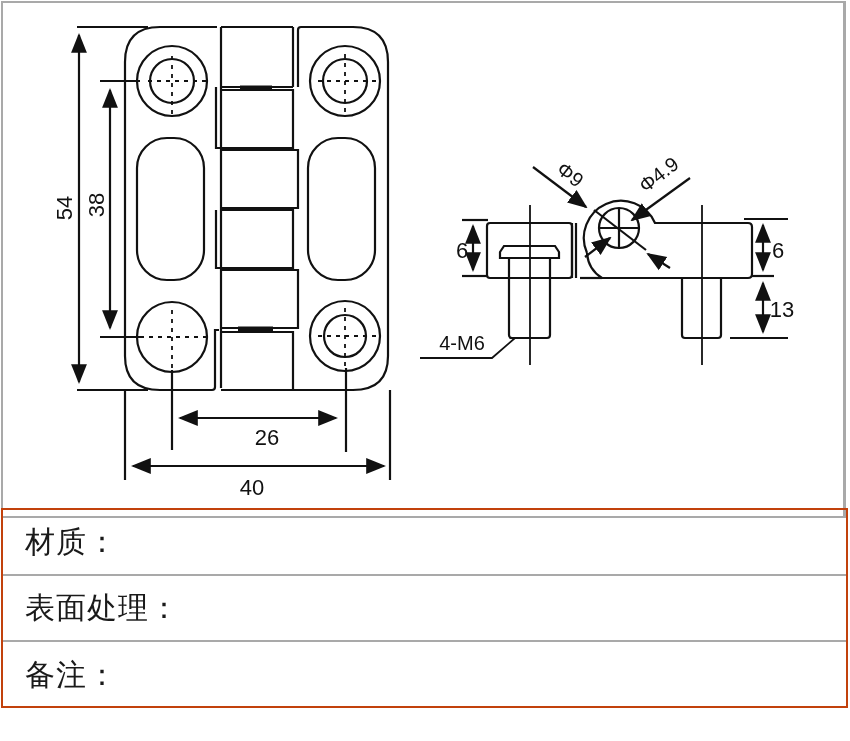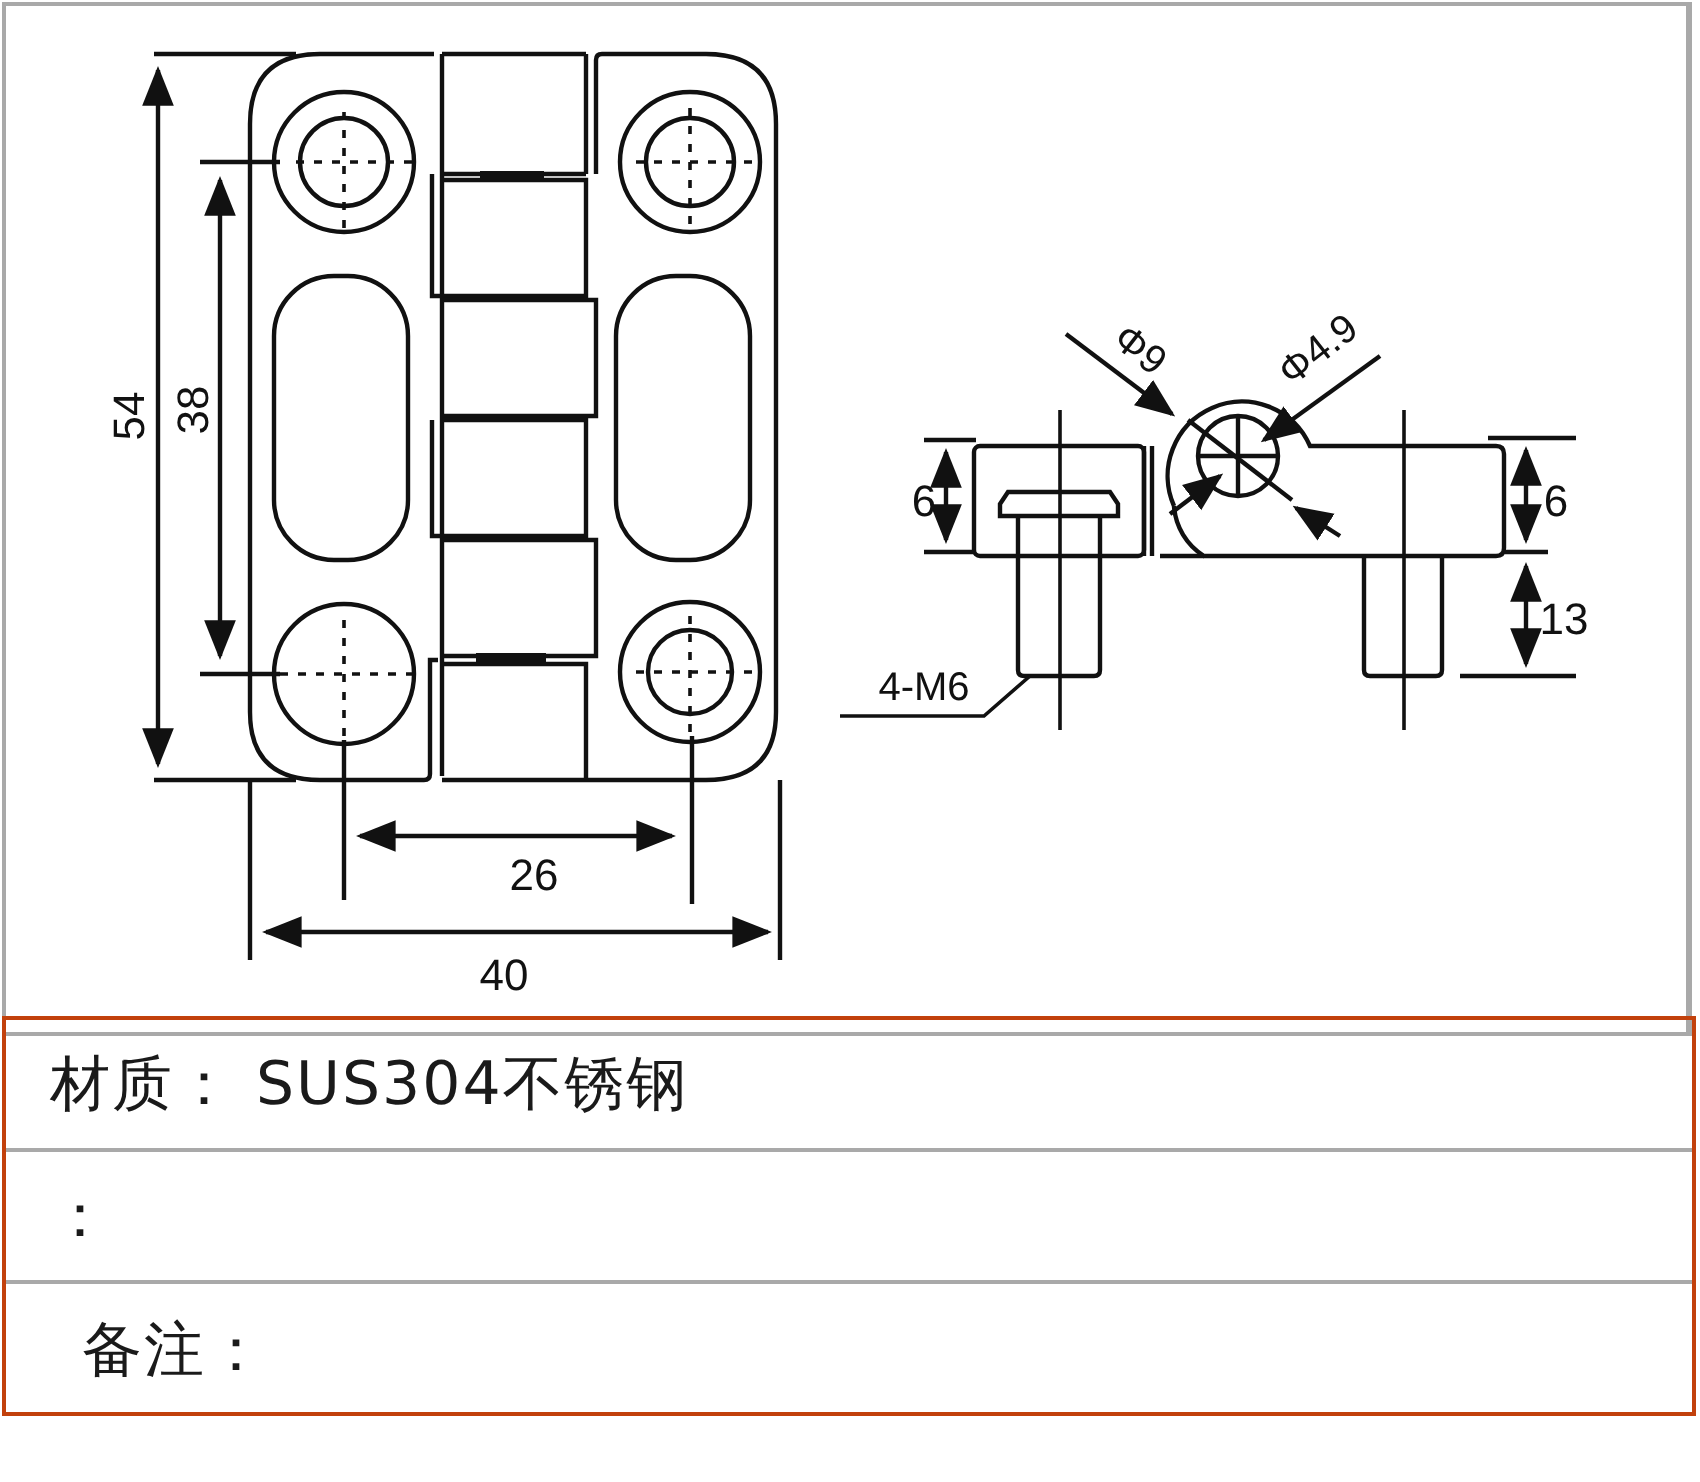--- a/index.html
+++ b/index.html
@@ -6,21 +6,21 @@
   body { width: 850px; height: 741px; position: relative; overflow: hidden;
          font-family: "Liberation Sans", "DejaVu Sans", sans-serif; }
   .drawing-frame { position: absolute; left: 1px; top: 1px; width: 845px; height: 517px;
                    border: 2px solid #a9a9a9; border-right-width: 3px; box-sizing: border-box; background:#fff; }
   .drawing-frame svg { position: absolute; left: -3px; top: -3px; }
   .spec-table { position: absolute; left: 1px; top: 508px; width: 847px; height: 200px;
                 border: 2px solid #c2410c; box-sizing: border-box; }
   .spec-row { height: 66px; box-sizing: border-box; border-bottom: 2px solid #a9a9a9;
               display: flex; align-items: center; padding-left: 22px;
               font-family: "DejaVu Sans", sans-serif; font-size: 30px; color: #1a1a1a; letter-spacing: 1px; }
-  .spec-row:last-child { border-bottom: none; margin-left: 16px; }
+  .spec-row:last-child { border-bottom: none; }
   .spec-label { }
   .spec-sep { margin-right: 10px; }
   svg text { font-family: "Liberation Sans", "DejaVu Sans", sans-serif; fill: #111; }
 </style>
 </head>
 <body>
 
 <div class="drawing-frame">
 <svg width="850" height="520" viewBox="0 0 850 520">
   <defs>
@@ -147,22 +147,22 @@
   <text x="778" y="258" font-size="22" text-anchor="middle">6</text>
   <text x="782" y="317" font-size="22" text-anchor="middle">13</text>
   <text x="462" y="350" font-size="20" text-anchor="middle">4-M6</text>
 </svg>
 </div>
 
 <div class="spec-table">
   <div class="spec-row">
     <span class="spec-label">材质</span>
       <span class="spec-sep">：</span>
-      <span class="spec-value">SUS304不锈钢</span>
   </div>
   <div class="spec-row">
+    <span class="spec-label">表面处理</span>
       <span class="spec-sep">：</span>
   </div>
   <div class="spec-row">
     <span class="spec-label">备注</span>
       <span class="spec-sep">：</span>
   </div>
 </div>
 
 </body></html>

